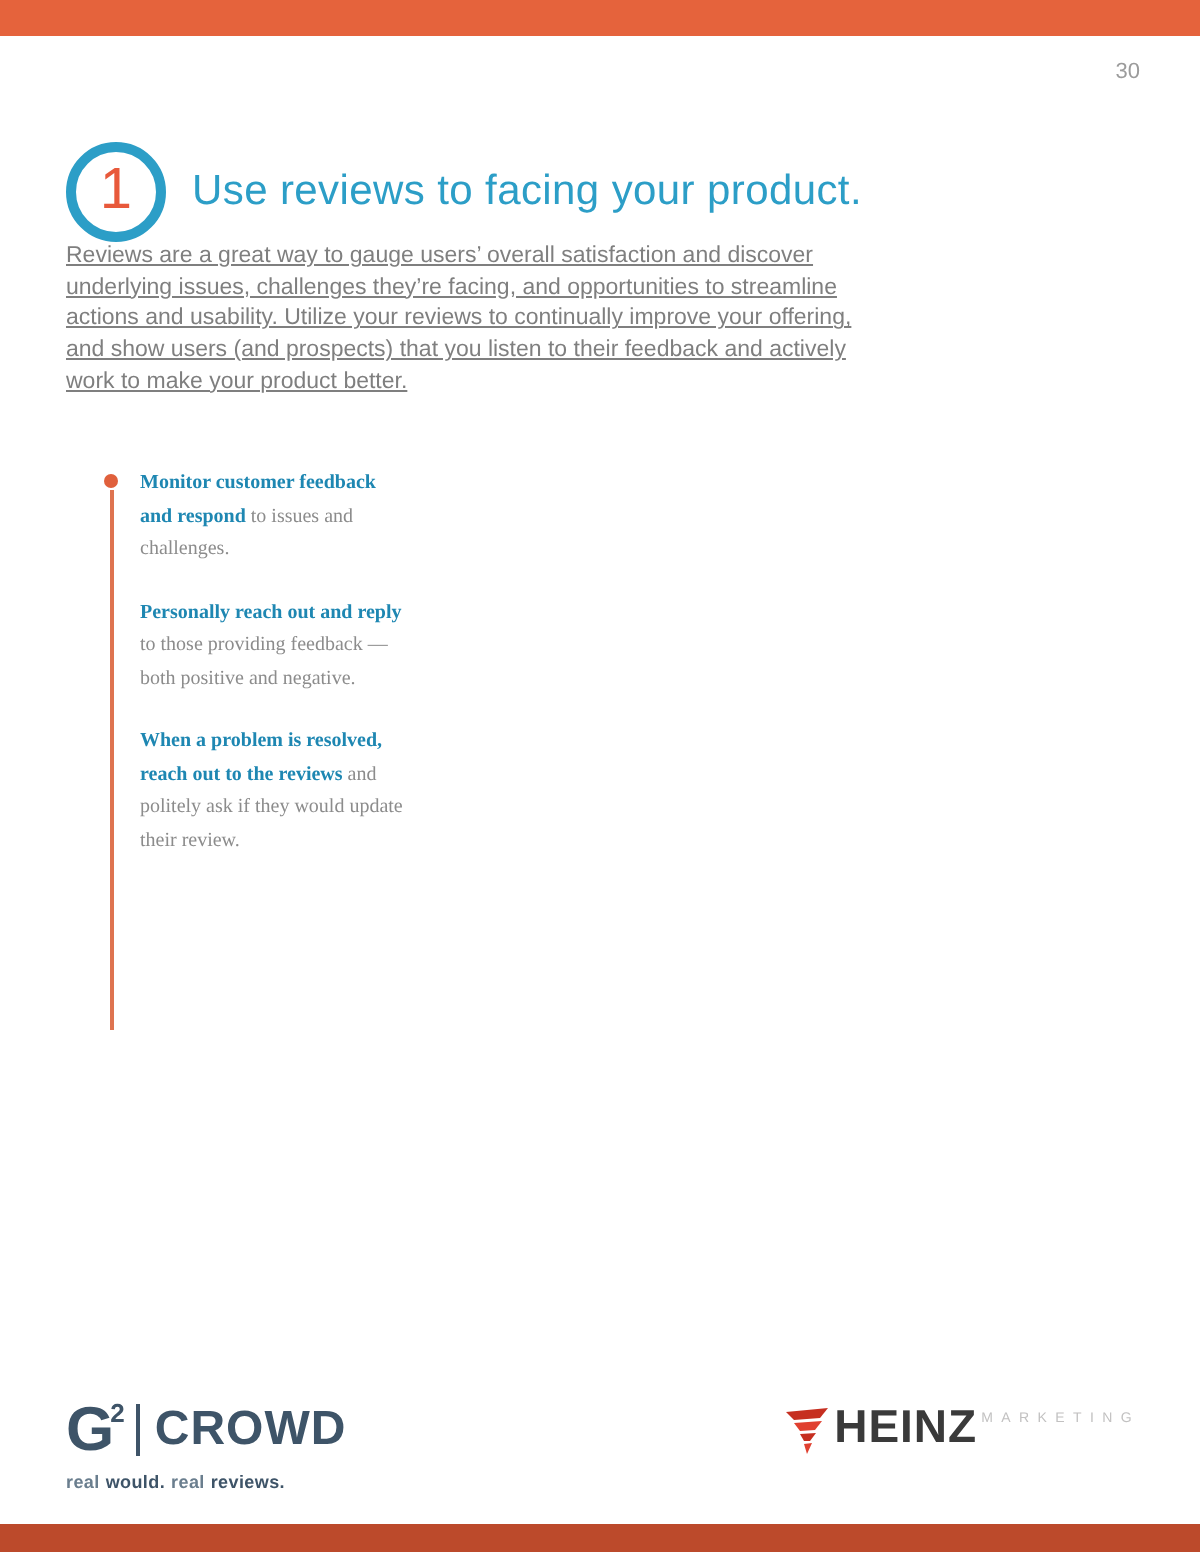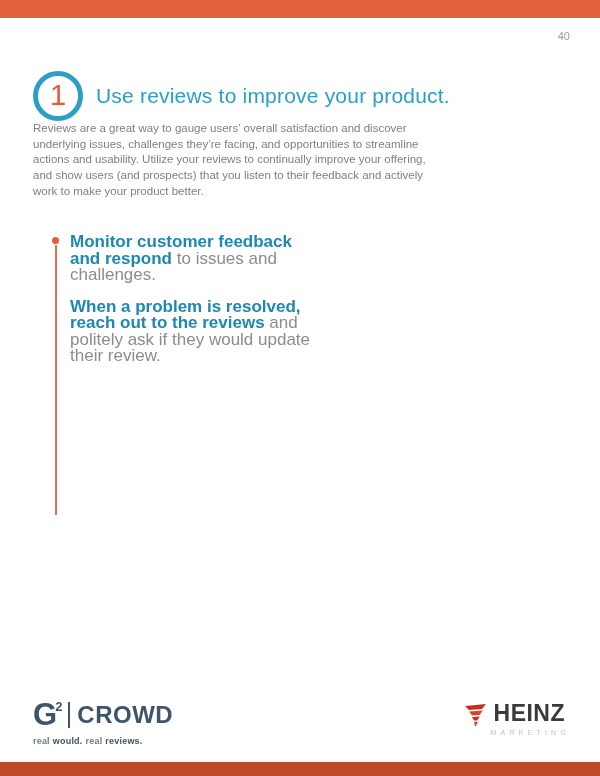--- a/index.html
+++ b/index.html
@@ -17,77 +17,80 @@
   .heading-row{position:absolute;left:33px;top:71px;display:flex;align-items:center;gap:13px;}
   .step-badge{
     width:40px;height:40px;border:5px solid #2C9EC7;border-radius:50%;
     display:flex;align-items:center;justify-content:center;background:#fff;flex:0 0 auto;
   }
   .step-number{color:#E8593B;font-size:29px;font-weight:500;line-height:1;transform:translateY(-1px);}
   .page-title{color:#2C9EC7;font-size:21px;font-weight:400;letter-spacing:0.2px;}
 
   .intro{
     position:absolute;left:33px;top:121px;width:460px;
-    color:#7F7F7F;font-size:11.5px;line-height:15.7px;white-space:pre-line;
+    color:#7F7F7F;font-size:11.5px;line-height:15.7px;white-space:pre-line;text-decoration:underline;
   }
 
   .best-practices{position:absolute;left:52px;top:234px;width:260px;}
   .accent-dot{position:absolute;left:0;top:3px;width:7px;height:7px;border-radius:50%;background:#E0603C;}
   .accent-line{position:absolute;left:2.5px;top:11px;width:2px;height:270px;background:#DE7350;}
   .bp-content{margin-left:18px;}
   .bp-heading{color:#E05A3A;font-size:13px;font-weight:700;letter-spacing:0.4px;margin:0 0 15px 0;}
-  .practice{font-size:17px;line-height:16.5px;margin:0 0 15px 0;white-space:pre-line;color:#8C8C8C;}
+  .practice{font-size:10px;line-height:16.5px;margin:0 0 15px 0;white-space:pre-line;color:#8C8C8C;font-family:Liberation Serif, serif;}
   .practice .lead{color:#1E87B2;font-weight:700;}
 
   .footer-g2{position:absolute;left:33px;top:699px;color:#3E5468;}
   .g2-row{display:flex;align-items:center;}
   .g2-letter{font-size:31px;font-weight:800;line-height:1;letter-spacing:-1px;}
   .g2-sup{font-size:13px;font-weight:700;transform:translateY(-8px);margin-left:-1px;}
   .g2-divider{width:2px;height:26px;background:#3E5468;margin:0 7px 0 6px;}
   .g2-wordmark{font-size:24px;font-weight:700;letter-spacing:0.5px;}
   .g2-tagline{margin-top:6px;font-size:9px;letter-spacing:0.2px;}
   .g2-tagline .lt{color:#6A7E8E;font-weight:700;margin-right:3px;}
   .g2-tagline .bd{color:#3E5468;font-weight:700;margin-right:3px;}
 
   .footer-heinz{position:absolute;right:30px;top:702px;}
   .heinz-row{display:flex;align-items:flex-start;}
   .tornado{margin-top:2px;margin-right:3px;}
-  .heinz-col{display:flex;flex-direction:column;align-items:center;}
+  .heinz-col{display:flex;flex-direction:row;}
   .heinz-wordmark{font-size:23px;font-weight:700;color:#3A3A3A;letter-spacing:0.5px;line-height:1;}
   .heinz-subtitle{font-size:7px;color:#C2C1C1;letter-spacing:4.2px;margin-top:4px;margin-left:2px;font-weight:400;}
 </style>
 </head>
 <body>
 
 <div class="top-bar"></div>
 
-<div class="page-number">40</div>
+<div class="page-number">30</div>
 
 <div class="heading-row">
   <div class="step-badge">
     <span class="step-number">1</span>
   </div>
-  <div class="page-title">Use reviews to improve your product.</div>
+  <div class="page-title">Use reviews to facing your product.</div>
 </div>
 
 <div class="intro">Reviews are a great way to gauge users’ overall satisfaction and discover
 underlying issues, challenges they’re facing, and opportunities to streamline
 actions and usability. Utilize your reviews to continually improve your offering,
 and show users (and prospects) that you listen to their feedback and actively
 work to make your product better.</div>
 
 <div class="best-practices">
   <div class="accent-dot"></div>
   <div class="accent-line"></div>
   <div class="bp-content">
 
     <p class="practice"><span class="lead">Monitor customer feedback
 and respond</span><span> to issues and
 challenges.</span></p>
 
+    <p class="practice"><span class="lead">Personally reach out and reply</span><span>
+to those providing feedback —
+both positive and negative.</span></p>
 
     <p class="practice"><span class="lead">When a problem is resolved,
 reach out to the reviews</span><span> and
 politely ask if they would update
 their review.</span></p>
 
   </div>
 </div>
 
 <div class="footer-g2">

